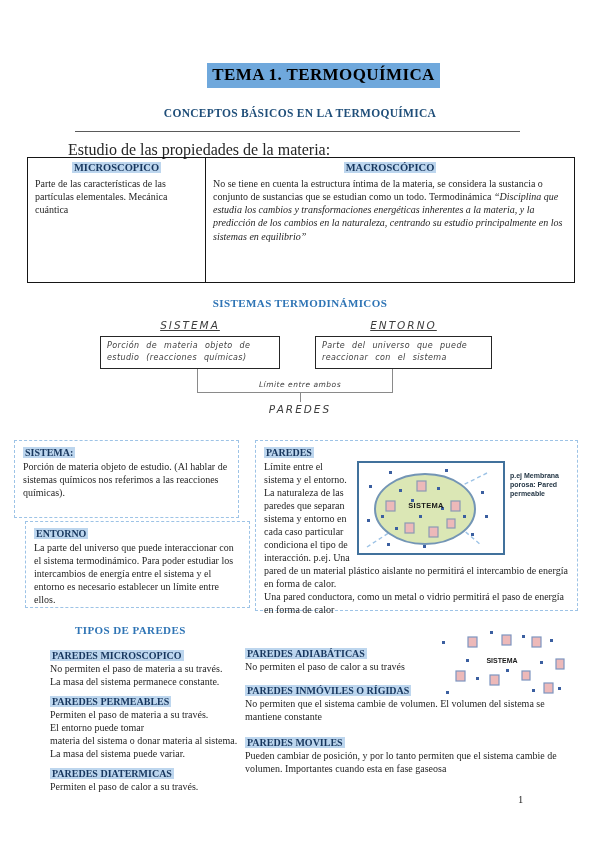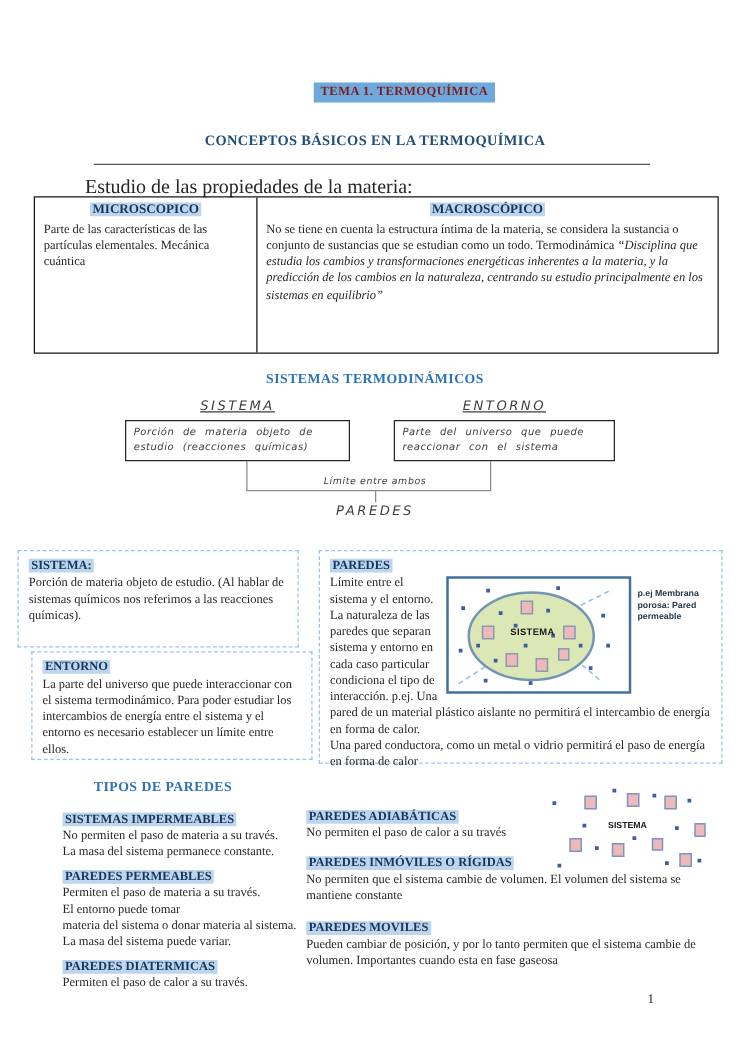--- a/index.html
+++ b/index.html
@@ -3,22 +3,22 @@
 <meta charset="utf-8">
 <style>
   html,body { margin:0; padding:0; background:#ffffff; }
   .page {
     position:relative; width:600px; height:848px; background:#ffffff;
     font-family:"Liberation Serif", serif; color:#262626; overflow:hidden;
   }
   
   .title-row { position:absolute; top:63px; left:0; right:0; text-align:center; }
   .title-hl {
-    display:inline-block; background:#6fa8dc; color:#7f1d1d;
-    font-weight:bold; font-size:10px; letter-spacing:.4px; padding:2px 5px 3px;margin-left:47px;
+    display:inline-block; background:#6fa8dc; color:#000000;
+    font-weight:bold; font-size:17px; letter-spacing:.4px; padding:2px 5px 3px;margin-left:47px;
   }
   .subtitle {
     position:absolute; top:107px; left:0; right:0; text-align:center;
     color:#1f4e79; font-weight:bold; font-size:11.5px; letter-spacing:.3px;
   }
   .rule { position:absolute; top:131px; left:75px; width:445px; border-top:1px solid #5a5a5a; }
   .intro { position:absolute; top:141px; left:68px; font-size:16px; }
   
   .cmp-table {
     position:absolute; top:157px; left:27px; width:548px; height:126px;
@@ -185,21 +185,21 @@
     </div>
     <p class="def-par">Límite entre el sistema y el entorno.</p>
     <p class="def-par">La naturaleza de las paredes que separan sistema y entorno en cada caso particular condiciona el tipo de interacción. p.ej. Una pared de un material plástico aislante no permitirá el intercambio de energía en forma de calor.</p>
     <p class="def-par">Una pared conductora, como un metal o vidrio permitirá el paso de energía en forma de calor</p>
   </div>
 
   <div class="sec-title" style="left:75px; top:624px;">TIPOS DE PAREDES</div>
 
   <div class="col col-left">
     <div class="tp-item">
-      <div class="tp-head"><span class="hl">SISTEMAS IMPERMEABLES</span></div>
+      <div class="tp-head"><span class="hl">PAREDES MICROSCOPICO</span></div>
       <div class="tp-body">No permiten el paso de materia a su través.
 La masa del sistema permanece constante.</div>
     </div>
     <div class="tp-item">
       <div class="tp-head"><span class="hl">PAREDES PERMEABLES</span></div>
       <div class="tp-body">Permiten el paso de materia a su través.
 El entorno puede tomar
 materia del sistema o donar materia al sistema.
 La masa del sistema puede variar.</div>
     </div>

